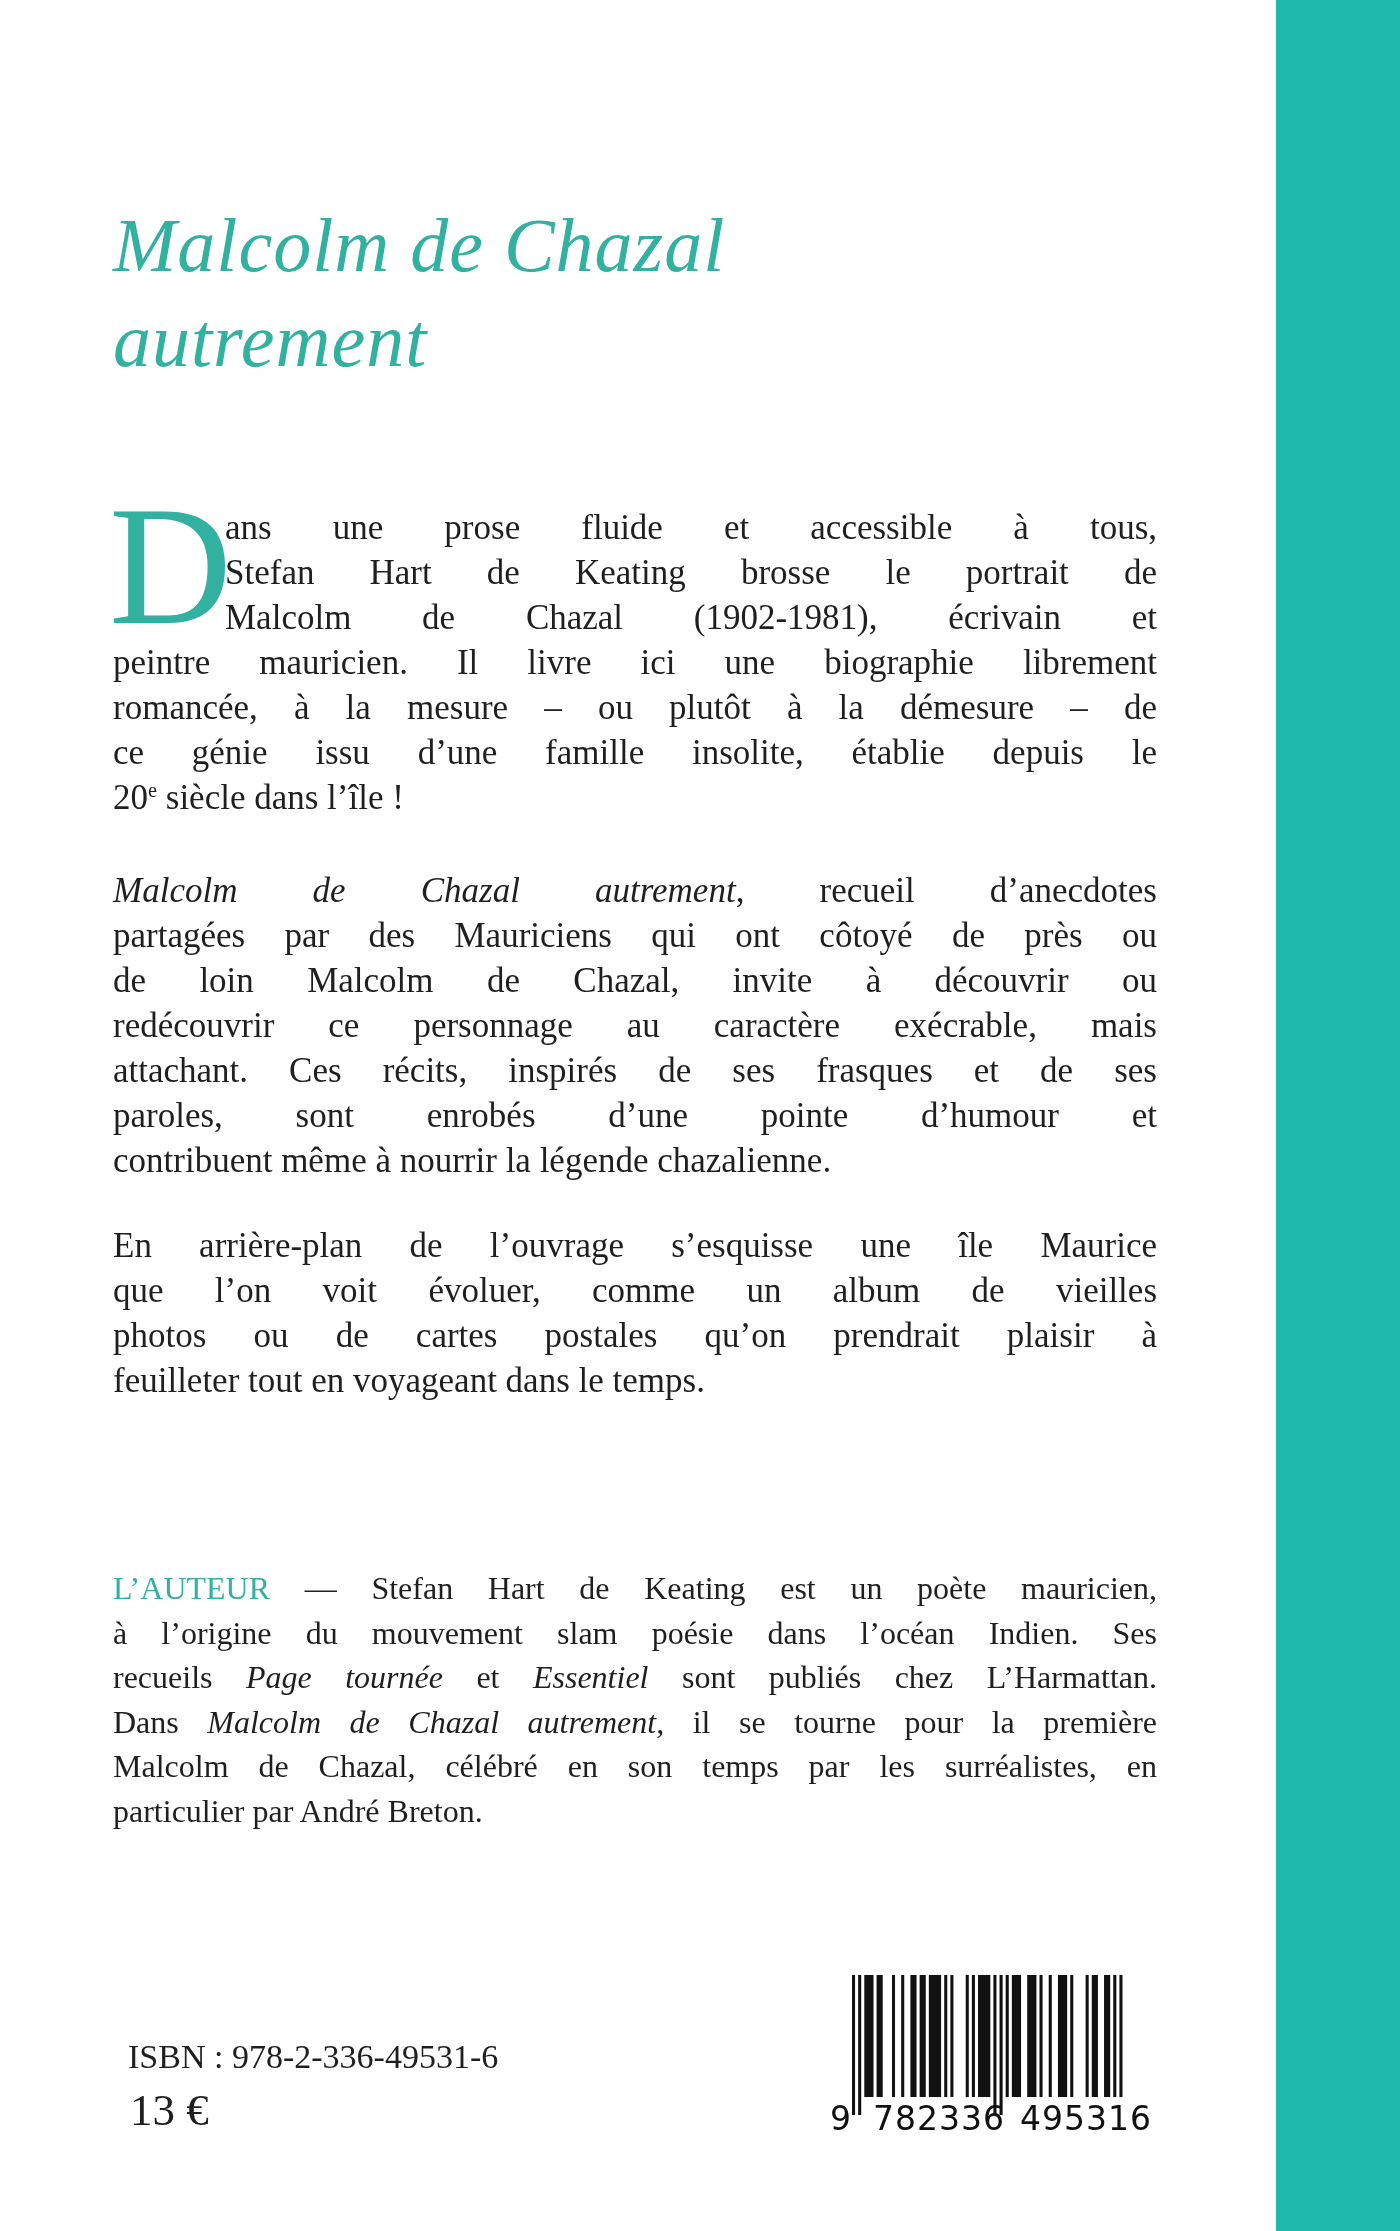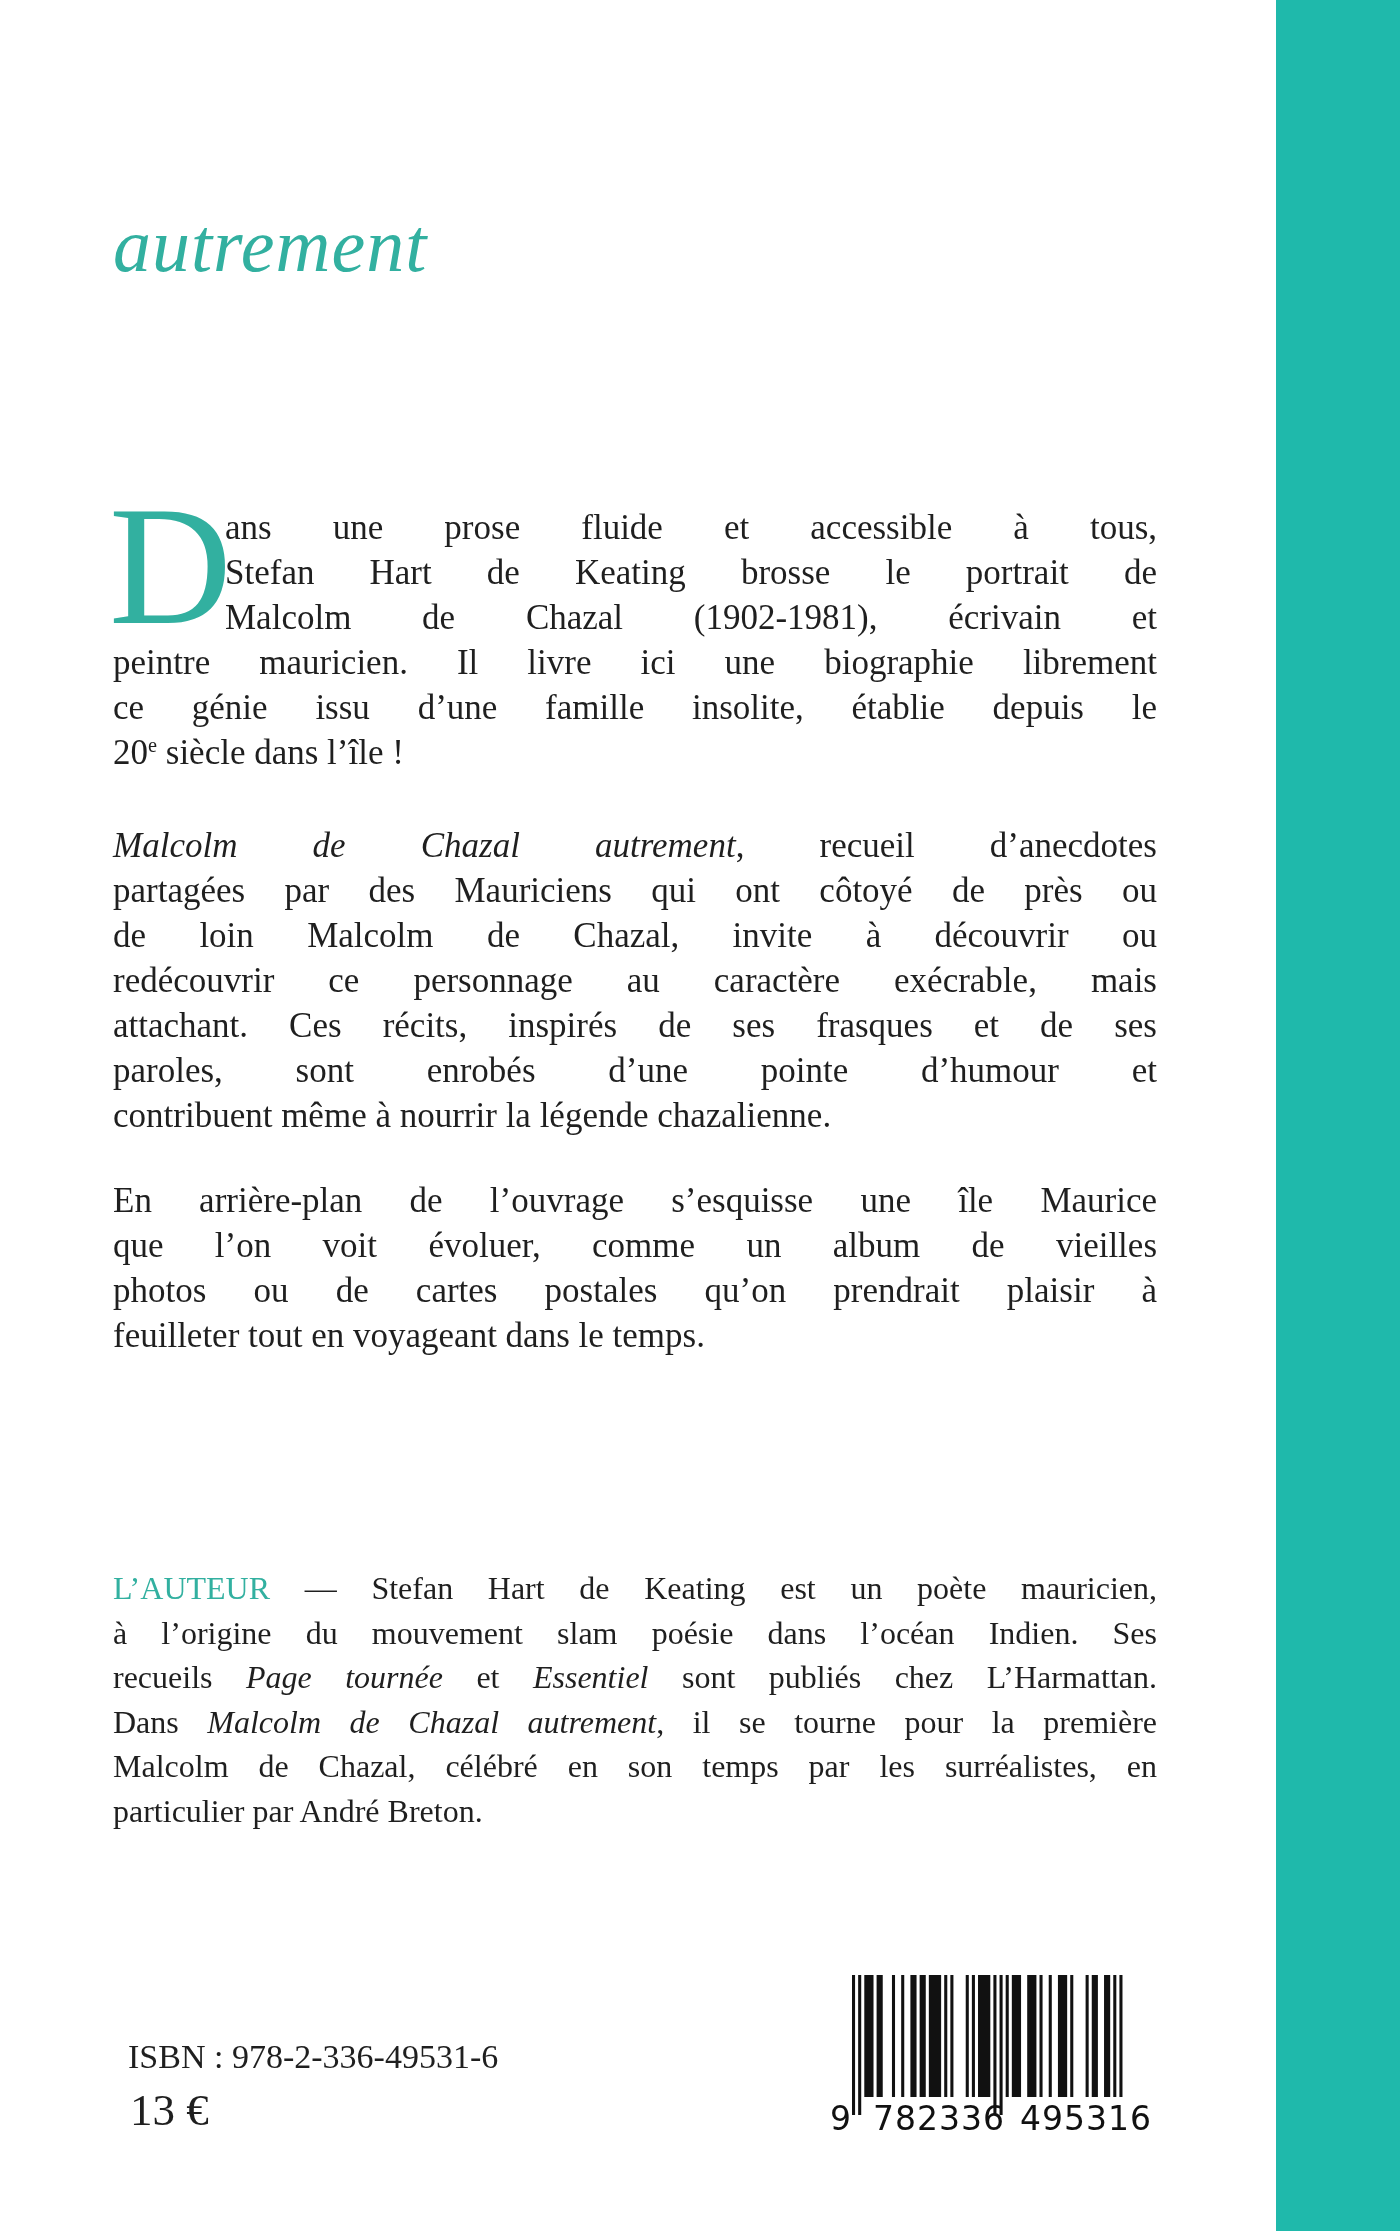--- a/index.html
+++ b/index.html
@@ -75,32 +75,34 @@
   .bd-right{left:187px;}
 </style>
 </head>
 <body>
 
 <div>
 
   <div class="stripe"></div>
 
   <div class="title">
+    <div>Malcolm de Chazal</div>
     <div>autrement</div>
   </div>
 
   <div class="synopsis" id="synopsis">
       <div class="para">
         <div class="dropcap">
           <span>D</span>
         </div>
         <div class="line"><span>ans une prose fluide et accessible à tous,</span></div>
         <div class="line"><span>Stefan Hart de Keating brosse le portrait de</span></div>
         <div class="line"><span>Malcolm de Chazal (1902-1981), écrivain et</span></div>
         <div class="line"><span>peintre mauricien. Il livre ici une biographie librement</span></div>
+        <div class="line"><span>romancée, à la mesure – ou plutôt à la démesure – de</span></div>
         <div class="line"><span>ce génie issu d’une famille insolite, établie depuis le</span></div>
         <div class="line last"><span>20</span><span><sup>e</sup></span><span> siècle dans l’île !</span></div>
       </div>
       <div class="para para2">
         <div class="line"><span class="it">Malcolm de Chazal autrement</span><span>, recueil d’anecdotes</span></div>
         <div class="line"><span>partagées par des Mauriciens qui ont côtoyé de près ou</span></div>
         <div class="line"><span>de loin Malcolm de Chazal, invite à découvrir ou</span></div>
         <div class="line"><span>redécouvrir ce personnage au caractère exécrable, mais</span></div>
         <div class="line"><span>attachant. Ces récits, inspirés de ses frasques et de ses</span></div>
         <div class="line"><span>paroles, sont enrobés d’une pointe d’humour et</span></div>

